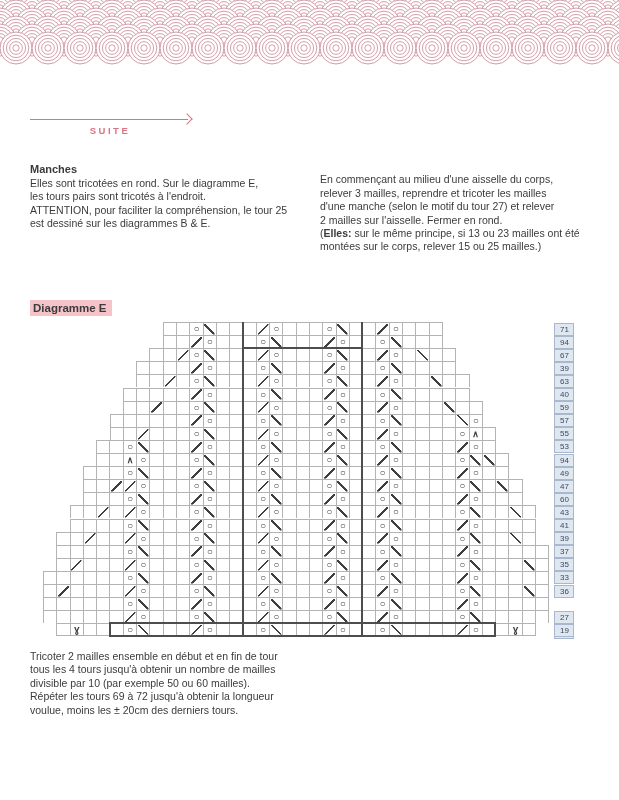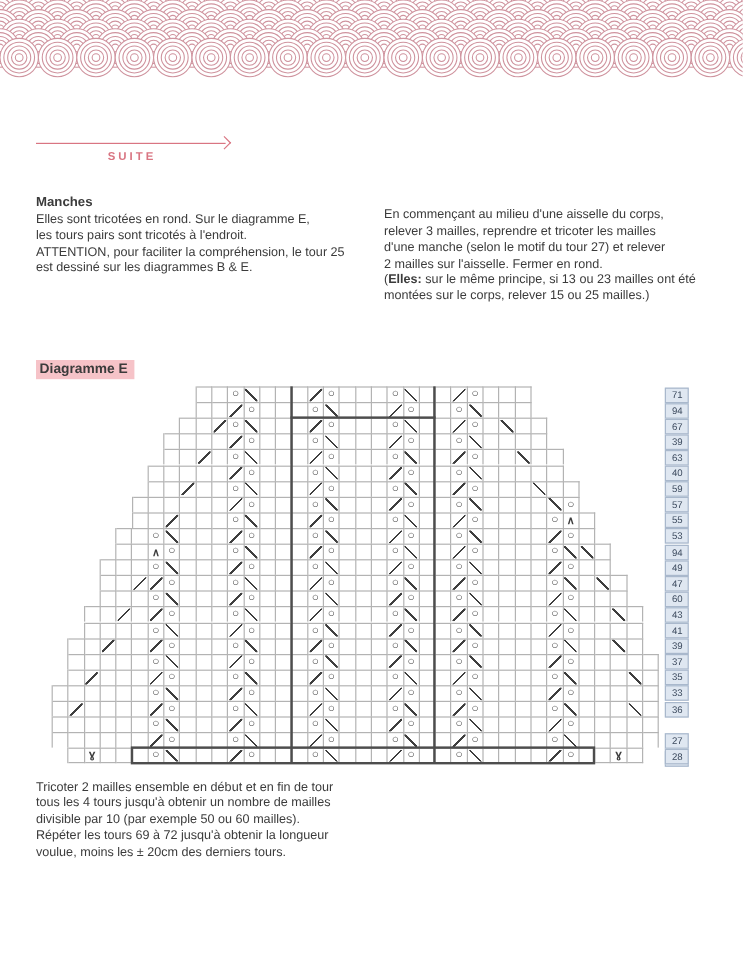--- a/index.html
+++ b/index.html
@@ -1615,21 +1615,21 @@
         <div class="c-cell" style="width: 13.3px; height: 13.1px;"></div>
         <div class="c-cell" style="width: 13.3px; height: 13.1px;"></div>
         <div class="c-cell" style="width: 13.3px; height: 13.1px;"></div>
         <div class="c-cell s-b" style="width: 13.3px; height: 13.1px;"></div>
         <div class="c-cell s-o" style="width: 13.3px; height: 13.1px;">○</div>
         <div class="c-cell" style="width: 13.3px; height: 13.1px;"></div>
         <div class="c-cell" style="width: 13.3px; height: 13.1px;"></div>
         <div class="c-cell s-g" style="width: 13.3px; height: 13.1px;">ɣ</div>
         <div class="c-cell" style="width: 13.3px; height: 13.1px;"></div>
       </div>
-      <div class="row-num" style="left: 511.4px; top: 301.8px;">28</div>
+      <div class="row-num" style="left: 511.4px; top: 301.8px;">19</div>
       <div class="heavy v" style="left: 198.5px; top: 0px; height: 314.4px;"></div>
       <div class="heavy v" style="left: 318.2px; top: 0px; height: 314.4px;"></div>
       <div class="heavy h" style="left: 198.5px; width: 121.7px; top: 25.2px;"></div>
       <div class="frame" style="left: 65.5px; top: 300.3px; width: 387.7px; height: 15.1px;"></div>
     </div>
 
   <div class="para para-bottom">Tricoter 2 mailles ensemble en début et en fin de tour
 tous les 4 tours jusqu'à obtenir un nombre de mailles
 divisible par 10 (par exemple 50 ou 60 mailles).
 Répéter les tours 69 à 72 jusqu'à obtenir la longueur

